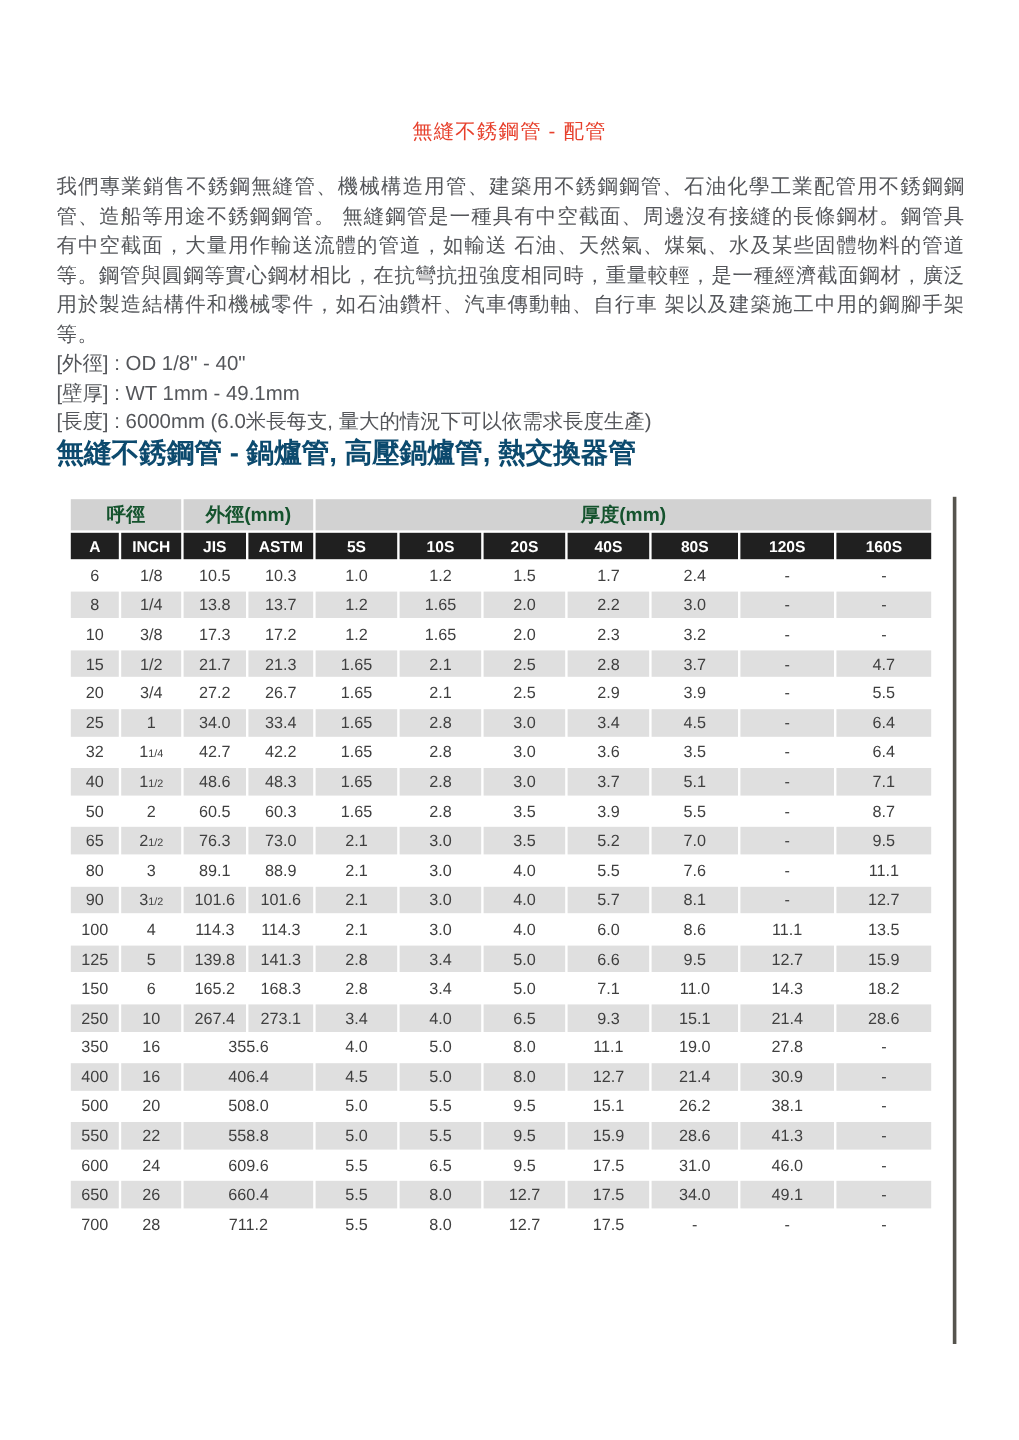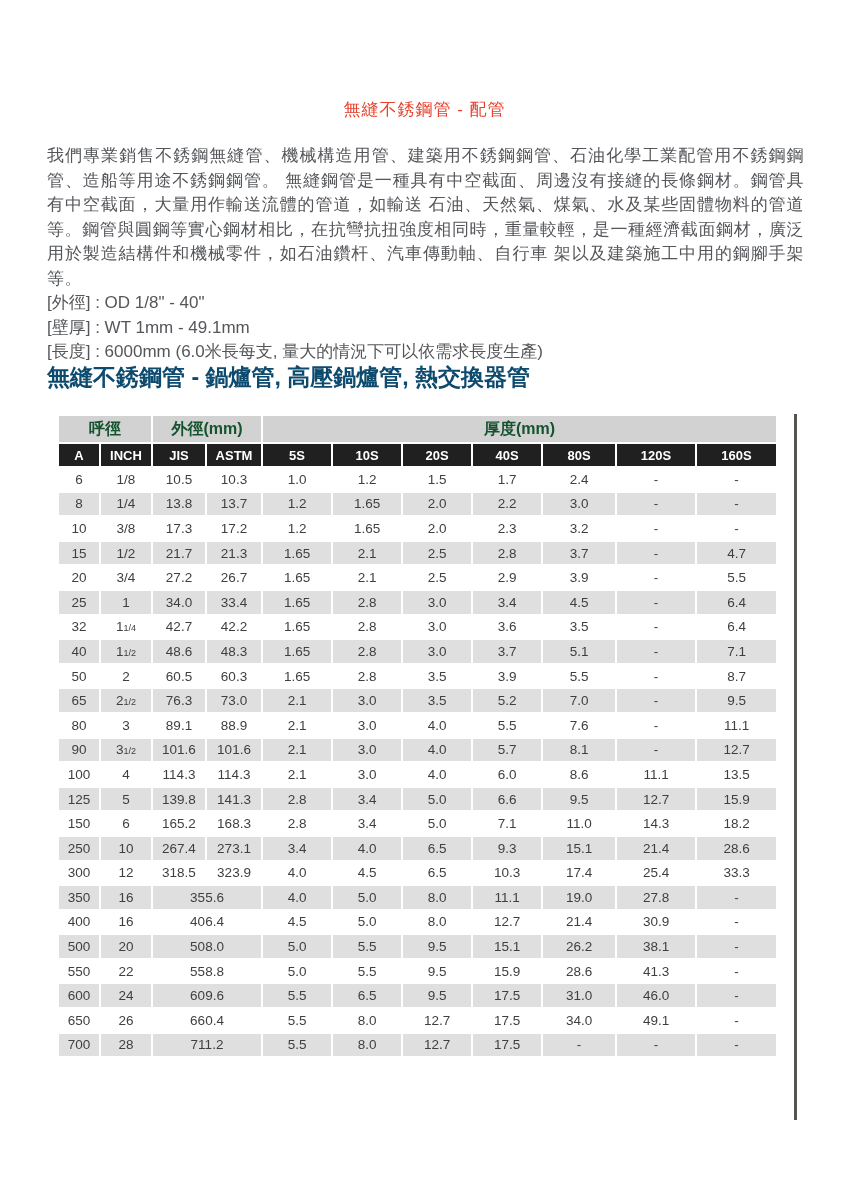--- a/index.html
+++ b/index.html
@@ -348,33 +348,20 @@
             <td>273.1</td>
             <td>3.4</td>
             <td>4.0</td>
             <td>6.5</td>
             <td>9.3</td>
             <td>15.1</td>
             <td>21.4</td>
             <td>28.6</td>
           </tr>
           <tr>
-            <td>300</td>
-            <td>12</td>
-            <td>318.5</td>
-            <td>323.9</td>
-            <td>4.0</td>
-            <td>4.5</td>
-            <td>6.5</td>
-            <td>10.3</td>
-            <td>17.4</td>
-            <td>25.4</td>
-            <td>33.3</td>
-          </tr>
-          <tr>
             <td>350</td>
             <td>16</td>
             <td colspan="2">355.6</td>
             <td>4.0</td>
             <td>5.0</td>
             <td>8.0</td>
             <td>11.1</td>
             <td>19.0</td>
             <td>27.8</td>
             <td>-</td>

